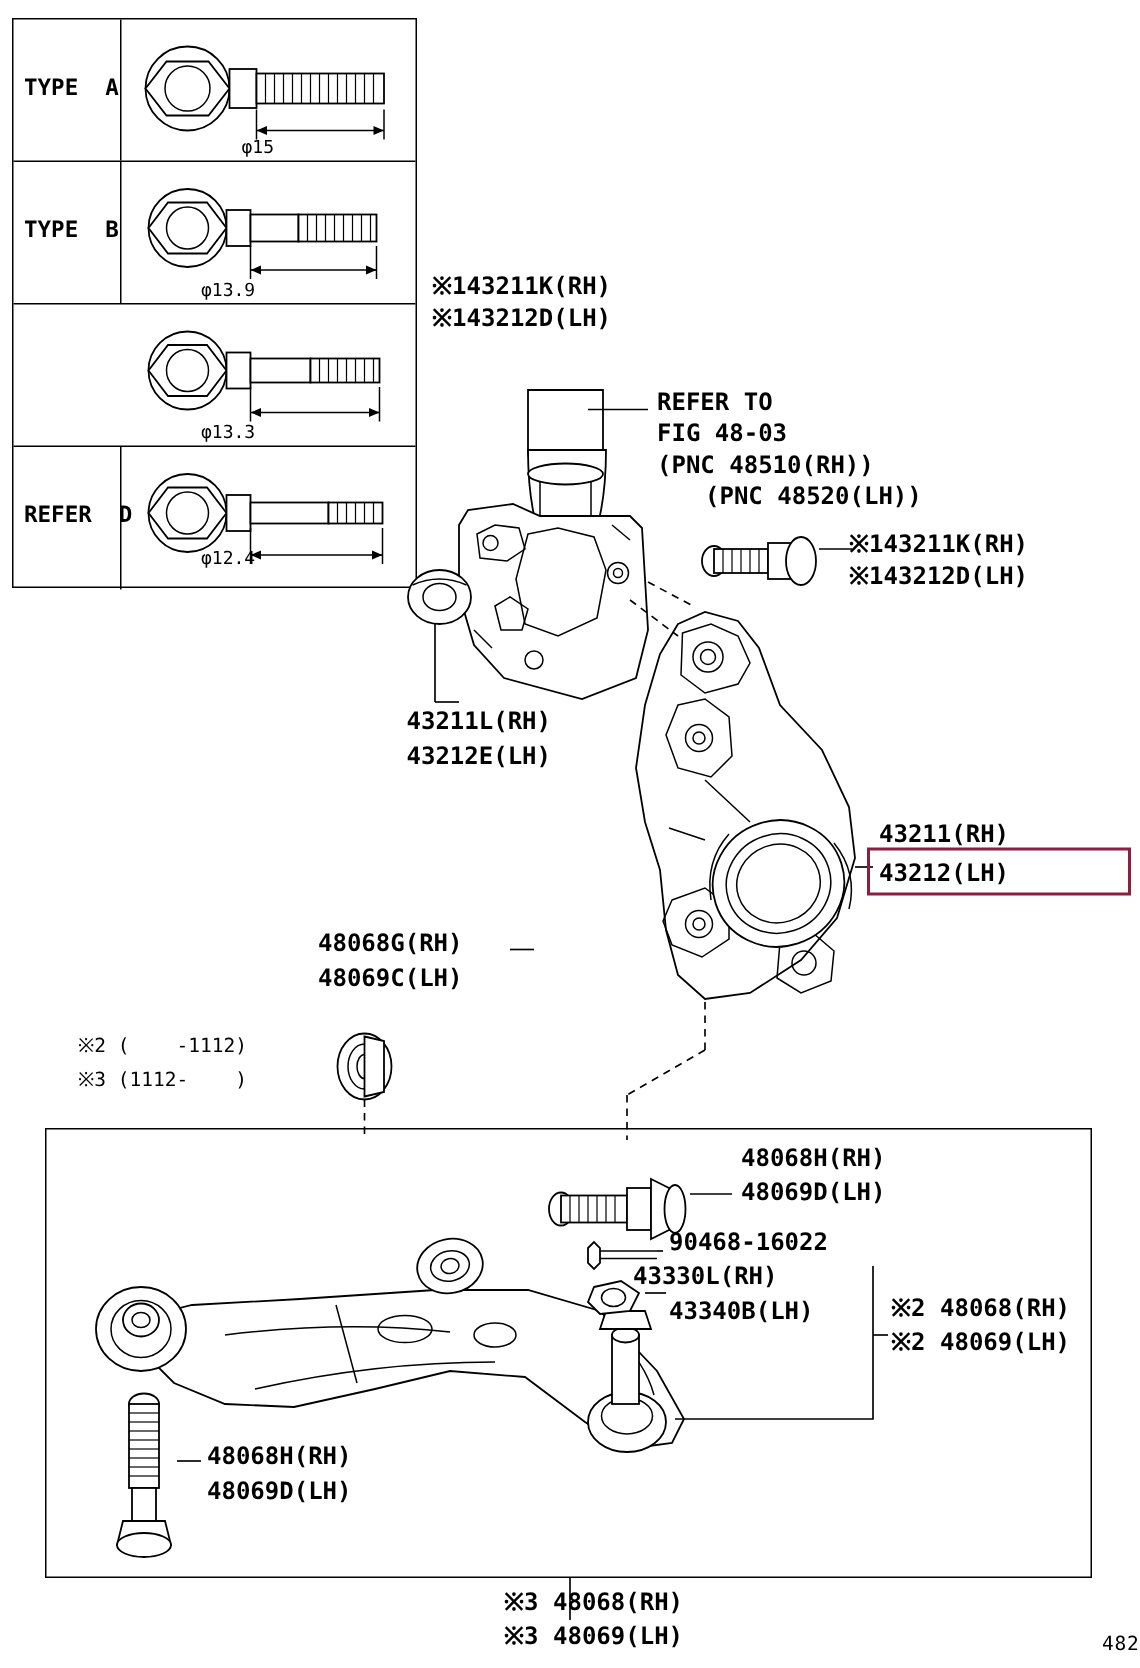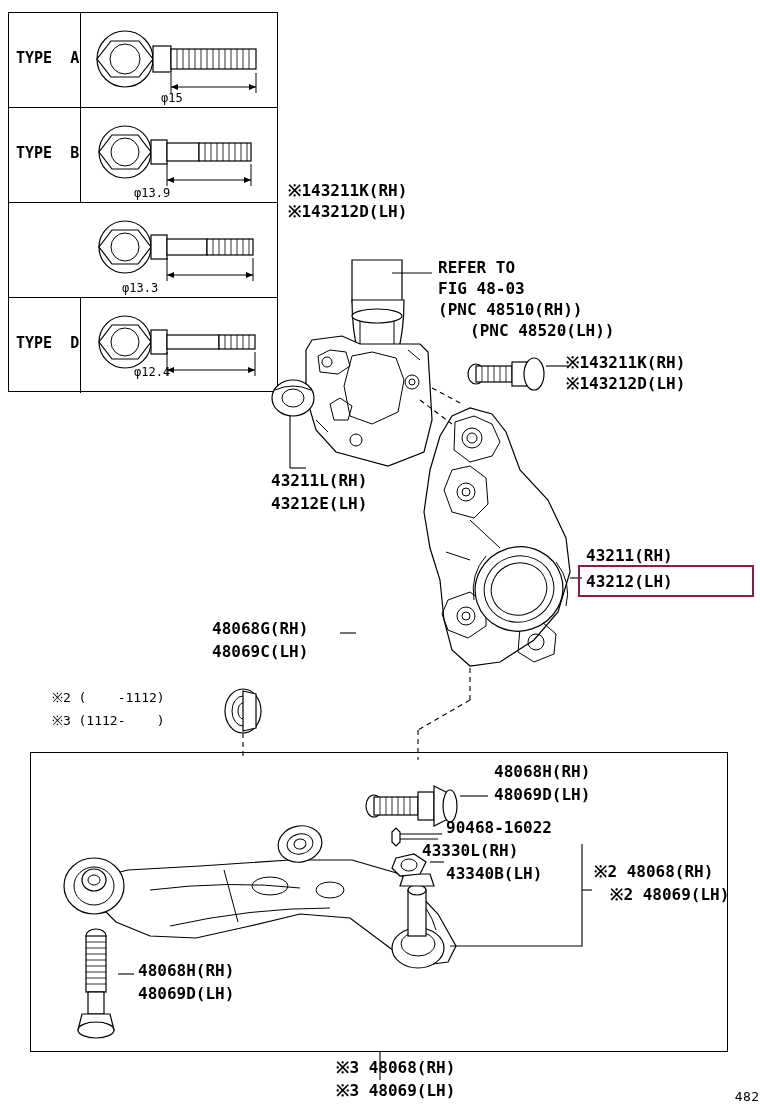--- a/index.html
+++ b/index.html
@@ -199,26 +199,26 @@
           <line x1="156" y1="36" x2="156" y2="52"></line>
             <line x1="162" y1="36" x2="162" y2="52"></line>
           <line x1="168" y1="36" x2="168" y2="52"></line>
         </g>
         <line class="partthin" x1="86" y1="55" x2="86" y2="78"></line>
         <line class="partthin" x1="172" y1="55" x2="172" y2="78"></line>
         <line class="partthin" x1="86" y1="72" x2="172" y2="72"></line>
         <polygon points="86,72 93,69 93,75" fill="#000"></polygon>
         <polygon points="172,72 165,69 165,75" fill="#000"></polygon>
       </svg>
-      <div class="dimlabel" style="left:113px;top:78px;text-align:center;">φ13.3</div>
+      <div class="dimlabel" style="left:125px;top:78px;text-align:center;">φ13.3</div>
     </div>
 
     <div class="row" style="top:285px;">
       <div class="rowlabel">
-        <span>TYPE  D</span>
+        <span>REFER  D</span>
       </div>
       <svg width="196" height="93" style="position:absolute;left:72px;top:0;">
         <circle class="part" cx="44" cy="44" r="26"></circle>
         <polygon class="part" points="31,27 57,27 70,44 57,61 31,61 18,44"></polygon>
         <circle class="partthin" cx="44" cy="44" r="14"></circle>
         <rect class="part" x="70" y="32" width="16" height="24"></rect>
         <rect class="part" x="86" y="37" width="52" height="14"></rect>
         <rect class="part" x="138" y="37" width="36" height="14"></rect>
         <g class="hatch">
           <line x1="144" y1="37" x2="144" y2="51"></line>
@@ -442,21 +442,21 @@
 
   <div class="lbl" style="left:494px;top:762px;">48068H(RH)</div>
   <div class="lbl" style="left:494px;top:785px;">48069D(LH)</div>
 
   <div class="lbl" style="left:446px;top:818px;">90468-16022</div>
 
   <div class="lbl" style="left:422px;top:841px;">43330L(RH)</div>
   <div class="lbl" style="left:446px;top:864px;">43340B(LH)</div>
 
   <div class="lbl" style="left:594px;top:862px;">※2 48068(RH)</div>
-  <div class="lbl" style="left:610px;top:885px;">※2 48069(LH)</div>
+  <div class="lbl" style="left:594px;top:885px;">※2 48069(LH)</div>
 
   <div class="lbl" style="left:138px;top:961px;">48068H(RH)</div>
   <div class="lbl" style="left:138px;top:984px;">48069D(LH)</div>
 
   <div class="lbl" style="left:336px;top:1058px;">※3 48068(RH)</div>
   <div class="lbl" style="left:336px;top:1081px;">※3 48069(LH)</div>
 
   <div class="figno">482907B</div>
 
 </div>

